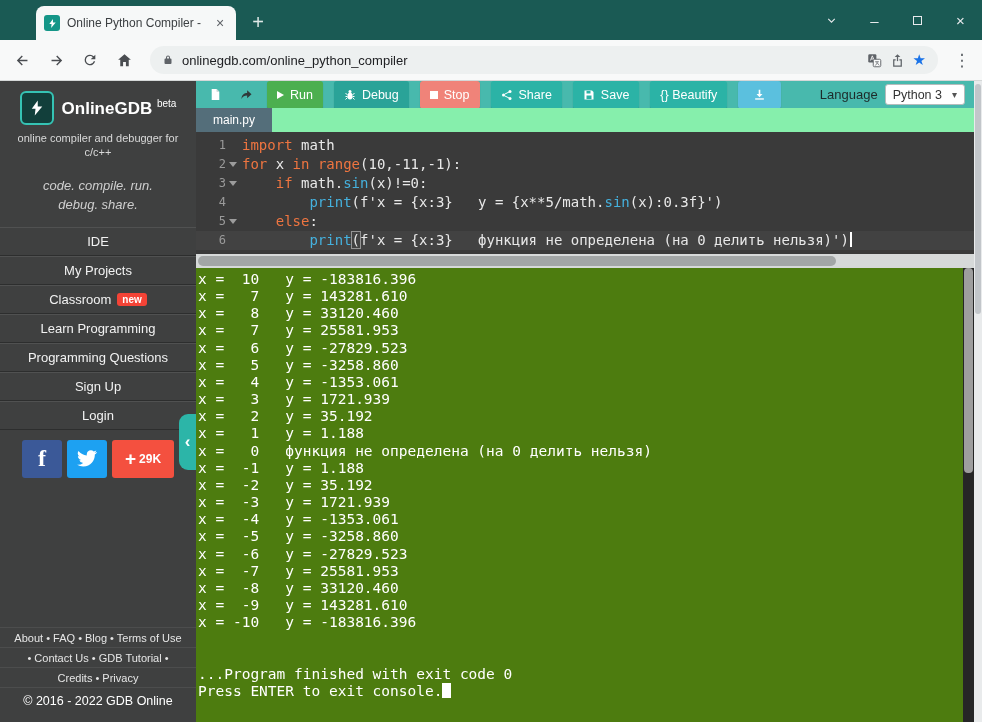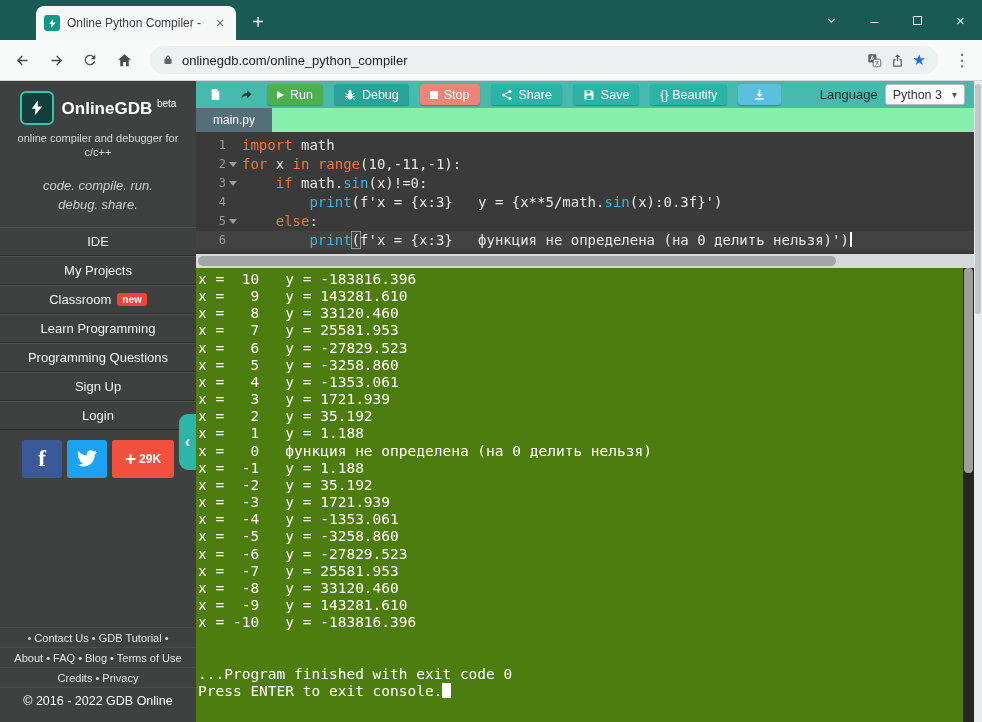--- a/index.html
+++ b/index.html
@@ -55,21 +55,21 @@
                      color: #fff; font-size: 17px; font-weight: bold; cursor: pointer; }
   .side-footer { margin-top: auto; text-align: center; font-size: 11px; color: #e6e6e6; padding-bottom: 4px; }
   .f-line { padding: 4px 0 3px; border-top: 1px solid rgba(255,255,255,.07); cursor: pointer; }
   .copyright { font-size: 12.5px; color: #fff; padding: 6px 0 10px; border-top: 1px solid rgba(255,255,255,.07); }
 
   
   .main { flex: 1; display: flex; flex-direction: column; min-width: 0; }
 
   .ide-toolbar { height: 27px; background: #48b9ad; display: flex; align-items: center; padding: 0 9px; gap: 11px; flex-shrink: 0; }
   .tool-icon { width: 20px; height: 20px; display: flex; align-items: center; justify-content: center; cursor: pointer; flex-shrink: 0; }
-  .btn { height: 21px; display: inline-flex; align-items: center; gap: 6px; padding: 0 10px; border-radius: 3px; color: #fff;
+  .btn { height: 28px; display: inline-flex; align-items: center; gap: 6px; padding: 0 10px; border-radius: 3px; color: #fff;
          font-size: 12.5px; box-shadow: 0 1px 1px rgba(0,0,0,.25); cursor: pointer; white-space: nowrap; flex-shrink: 0; }
   .btn-run { background: #4caf50; }
   .btn-debug { background: #2aa398; }
   .btn-stop { background: #f08379; }
   .btn-share, .btn-save, .btn-beautify { background: #2bb3a6; }
   .btn-download { background: #5bc0de; padding: 0 15px; }
   .play-tri { width: 0; height: 0; border-left: 7px solid #fff; border-top: 4.5px solid transparent; border-bottom: 4.5px solid transparent; display: inline-block; }
   .stop-sq { width: 8px; height: 8px; background: #fff; display: inline-block; }
   .lang-wrap { margin-left: auto; display: flex; align-items: center; gap: 7px; color: #1d2b2a; font-size: 13px; flex-shrink: 0; }
   .lang-select { background: #fff; border: 1px solid #b6bcbc; border-radius: 3px; height: 21px; display: flex; align-items: center;
@@ -245,22 +245,22 @@
           <span>29K</span>
         </div>
       </div>
 
       <div class="collapse-handle">
           <span>‹</span>
         </div>
 
       <div class="side-footer">
         <div>
+            <div class="f-line">About • FAQ • Blog • Terms of Use</div>
             <div class="f-line">• Contact Us • GDB Tutorial •</div>
-            <div class="f-line">About • FAQ • Blog • Terms of Use</div>
             <div class="f-line">Credits • Privacy</div>
           </div>
         <div class="copyright">© 2016 - 2022 GDB Online</div>
       </div>
     </aside>
 
     <main class="main">
 
       <div class="ide-toolbar">
         <span class="tool-icon">
@@ -343,21 +343,21 @@
       </div>
 
       <div class="hscroll">
         <div class="h-thumb"></div>
       </div>
 
 
       <div class="console">
         <div>
             <div class="c-line">x =  10   y = -183816.396</div>
-            <div class="c-line">x =   9   y = 143281.610</div>
+            <div class="c-line">x =   7   y = 143281.610</div>
             <div class="c-line">x =   8   y = 33120.460</div>
             <div class="c-line">x =   7   y = 25581.953</div>
             <div class="c-line">x =   6   y = -27829.523</div>
             <div class="c-line">x =   5   y = -3258.860</div>
             <div class="c-line">x =   4   y = -1353.061</div>
             <div class="c-line">x =   3   y = 1721.939</div>
             <div class="c-line">x =   2   y = 35.192</div>
             <div class="c-line">x =   1   y = 1.188</div>
             <div class="c-line">x =   0   функция не определена (на 0 делить нельзя)</div>
             <div class="c-line">x =  -1   y = 1.188</div>

